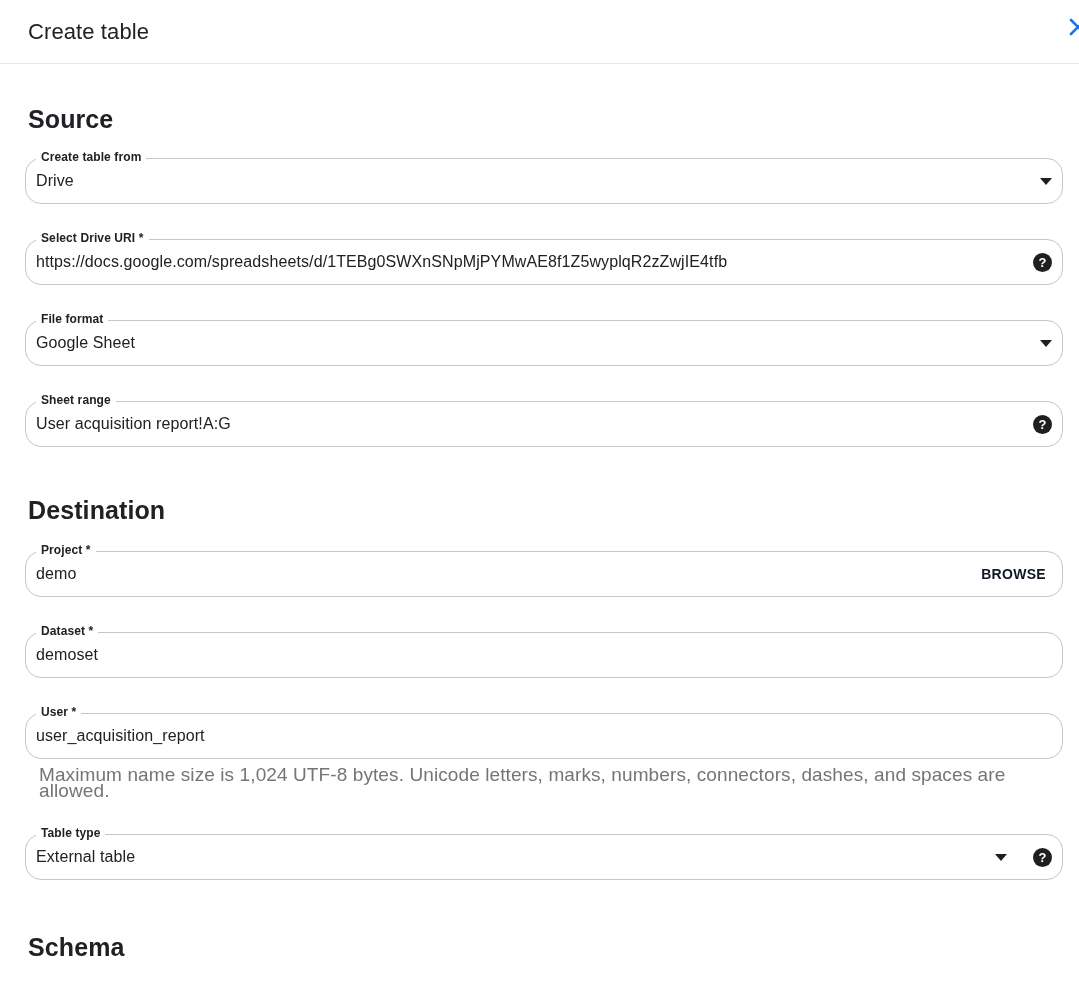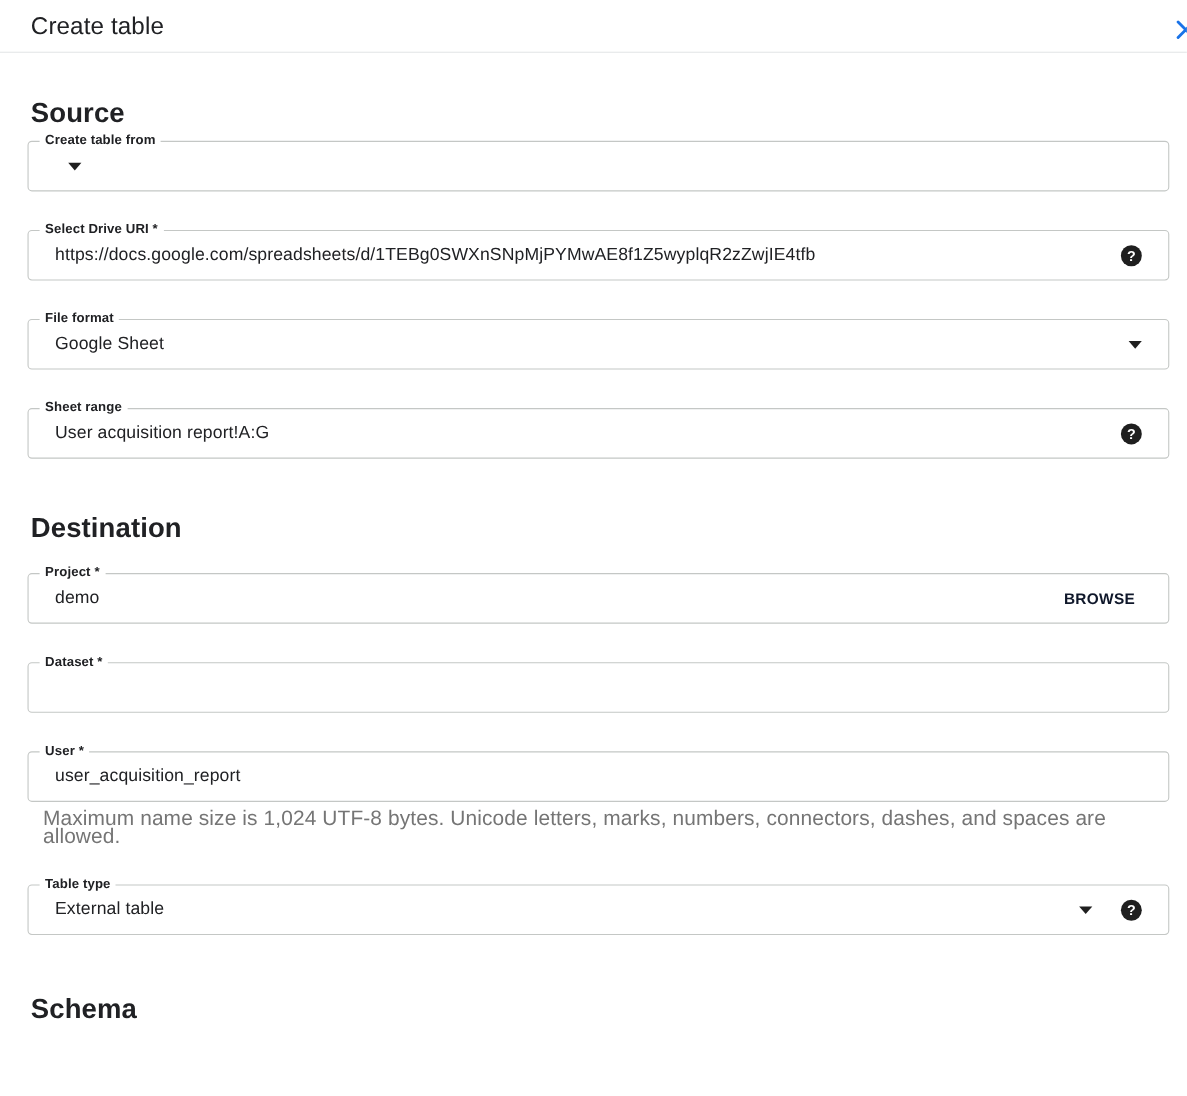--- a/index.html
+++ b/index.html
@@ -5,21 +5,21 @@
   * { margin: 0; padding: 0; box-sizing: border-box; }
   html, body { width: 1079px; height: 996px; overflow: hidden; background: #fff; }
   body {
     font-family: "Liberation Sans", "DejaVu Sans", sans-serif;
     color: #202124;
     position: relative;
   }
 
   
   .header {
-    height: 48px;
+    height: 64px;
     display: flex;
     align-items: center;
     padding-left: 28px;
     border-bottom: 1px solid #e4e6e8;
     position: relative;
   }
   .header-title { font-size: 22px; font-weight: 400; color: #202124; letter-spacing: .1px; }
   .close-btn {
     position: absolute;
     right: -12px;            
@@ -32,34 +32,34 @@
   
   .content { padding: 0 16px 0 25px; }
   .section-heading {
     font-size: 25px;
     font-weight: 700;
     letter-spacing: .1px;
     color: #202124;
     margin-left: 3px;
     line-height: 30px;
   }
-  .h-source      { margin-top: 40px; margin-bottom: 10px; }
+  .h-source      { margin-top: 40px; margin-bottom: 24px; }
   .h-destination { margin-top: 48px; margin-bottom: 26px; }
   .h-schema      { margin-top: 52px; margin-bottom: 22px; }
 
   
   .field-wrap { margin-bottom: 35px; }
   .field {
     position: relative;
     height: 46px;
     border: 1px solid #c4c7c5;
-    border-radius: 4px;
+    border-radius: 16px;
     display: flex;
     align-items: center;
-    padding: 0 24px;
+    padding: 0 10px;
     background: #fff;
     cursor: text;
   }
   .f-label {
     position: absolute;
     top: -9px;
     left: 10px;
     background: #fff;
     padding: 0 5px;
     font-size: 12px;
@@ -139,20 +139,21 @@
   </span>
 </div>
 
 <div class="content">
 
   <div class="section-heading h-source">Source</div>
 
   <div class="field-wrap">
     <div class="field">
       <span class="f-label">Create table from</span>
+      <span class="f-value">Drive</span>
       <span class="caret"></span>
     </div>
   </div>
 
   <div class="field-wrap">
     <div class="field">
       <span class="f-label">Select Drive URI *</span>
       <span class="f-value">https://docs.google.com/spreadsheets/d/1TEBg0SWXnSNpMjPYMwAE8f1Z5wyplqR2zZwjIE4tfb</span>
       <span class="help">?</span>
     </div>
@@ -180,20 +181,21 @@
     <div class="field">
       <span class="f-label">Project *</span>
       <span class="f-value">demo</span>
       <span class="browse">BROWSE</span>
     </div>
   </div>
 
   <div class="field-wrap">
     <div class="field">
       <span class="f-label">Dataset *</span>
+      <span class="f-value">demoset</span>
     </div>
   </div>
 
   <div class="field-wrap">
     <div class="field">
       <span class="f-label">User *</span>
       <span class="f-value">user_acquisition_report</span>
     </div>
     <div class="helper-text">Maximum name size is 1,024 UTF-8 bytes. Unicode letters, marks, numbers, connectors, dashes, and spaces are allowed.</div>
   </div>

